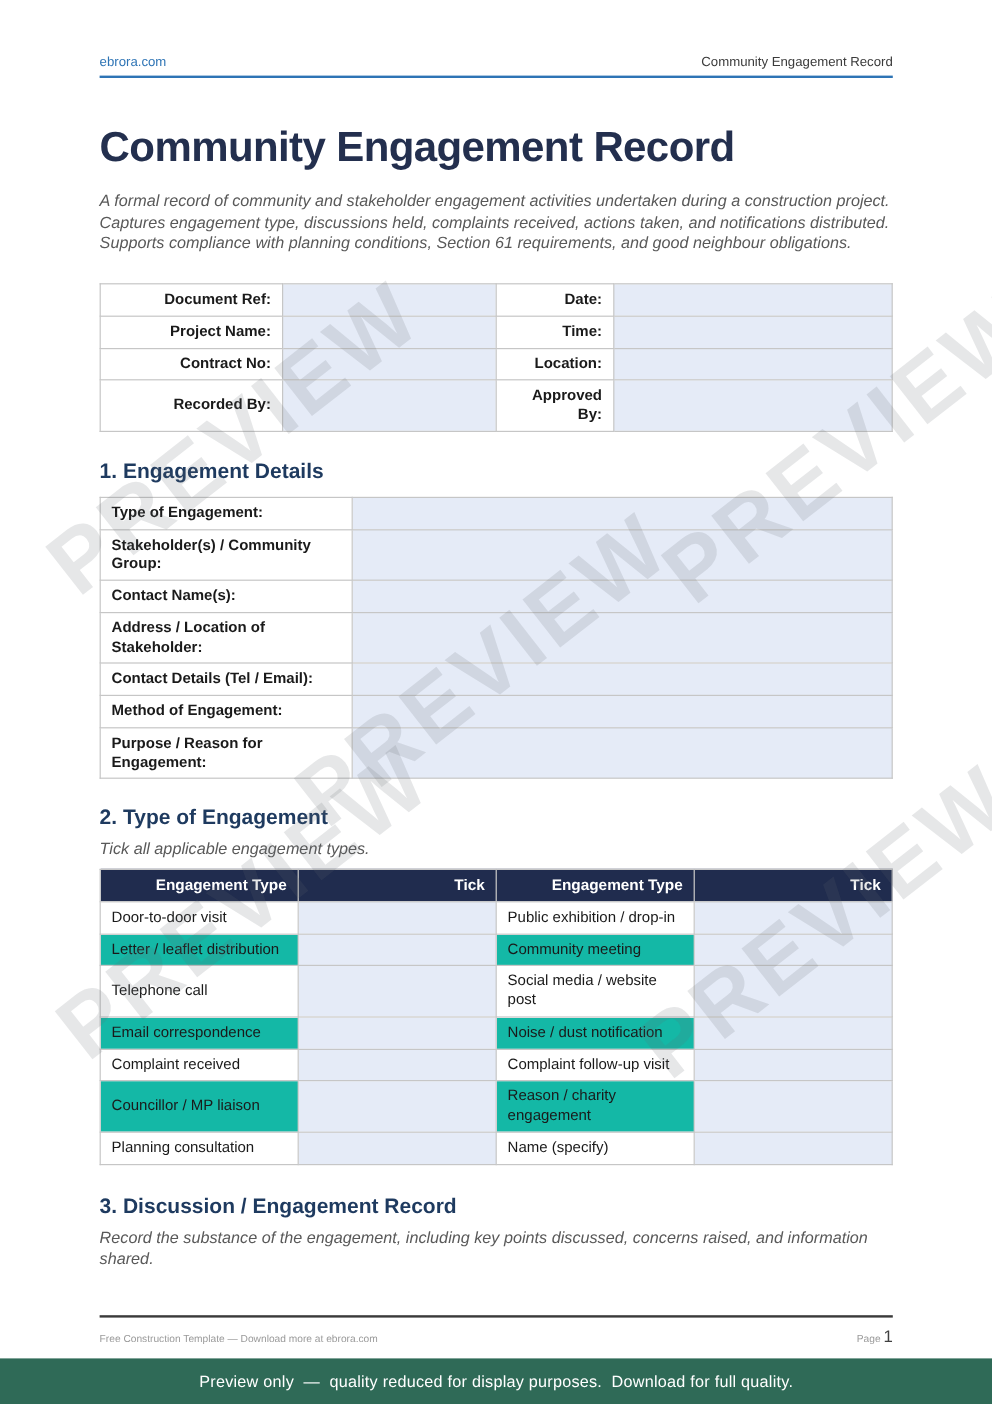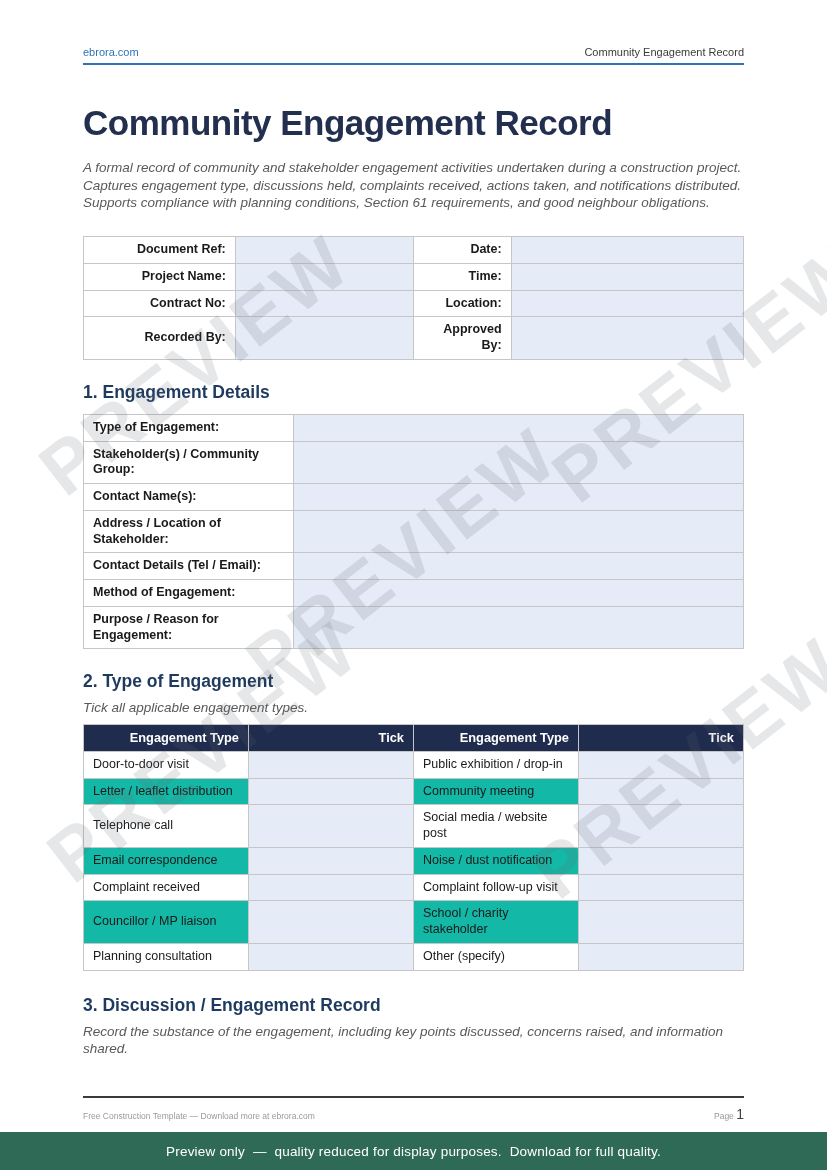--- a/index.html
+++ b/index.html
@@ -196,27 +196,27 @@
         </tr>
         <tr>
           <td class="type">Complaint received</td>
           <td class="tick"></td>
           <td class="type">Complaint follow-up visit</td>
           <td class="tick"></td>
         </tr>
         <tr class="striped">
           <td class="type">Councillor / MP liaison</td>
           <td class="tick"></td>
-          <td class="type">School / charity stakeholder</td>
+          <td class="type">Reason / charity engagement</td>
           <td class="tick"></td>
         </tr>
         <tr>
           <td class="type">Planning consultation</td>
           <td class="tick"></td>
-          <td class="type">Other (specify)</td>
+          <td class="type">Name (specify)</td>
           <td class="tick"></td>
         </tr>
       </tbody>
     </table>
 
     <h2 class="sec sec3">3. Discussion / Engagement Record</h2>
     <p class="sec-note">Record the substance of the engagement, including key points discussed, concerns raised, and information shared.</p>
 
   </div>
 

